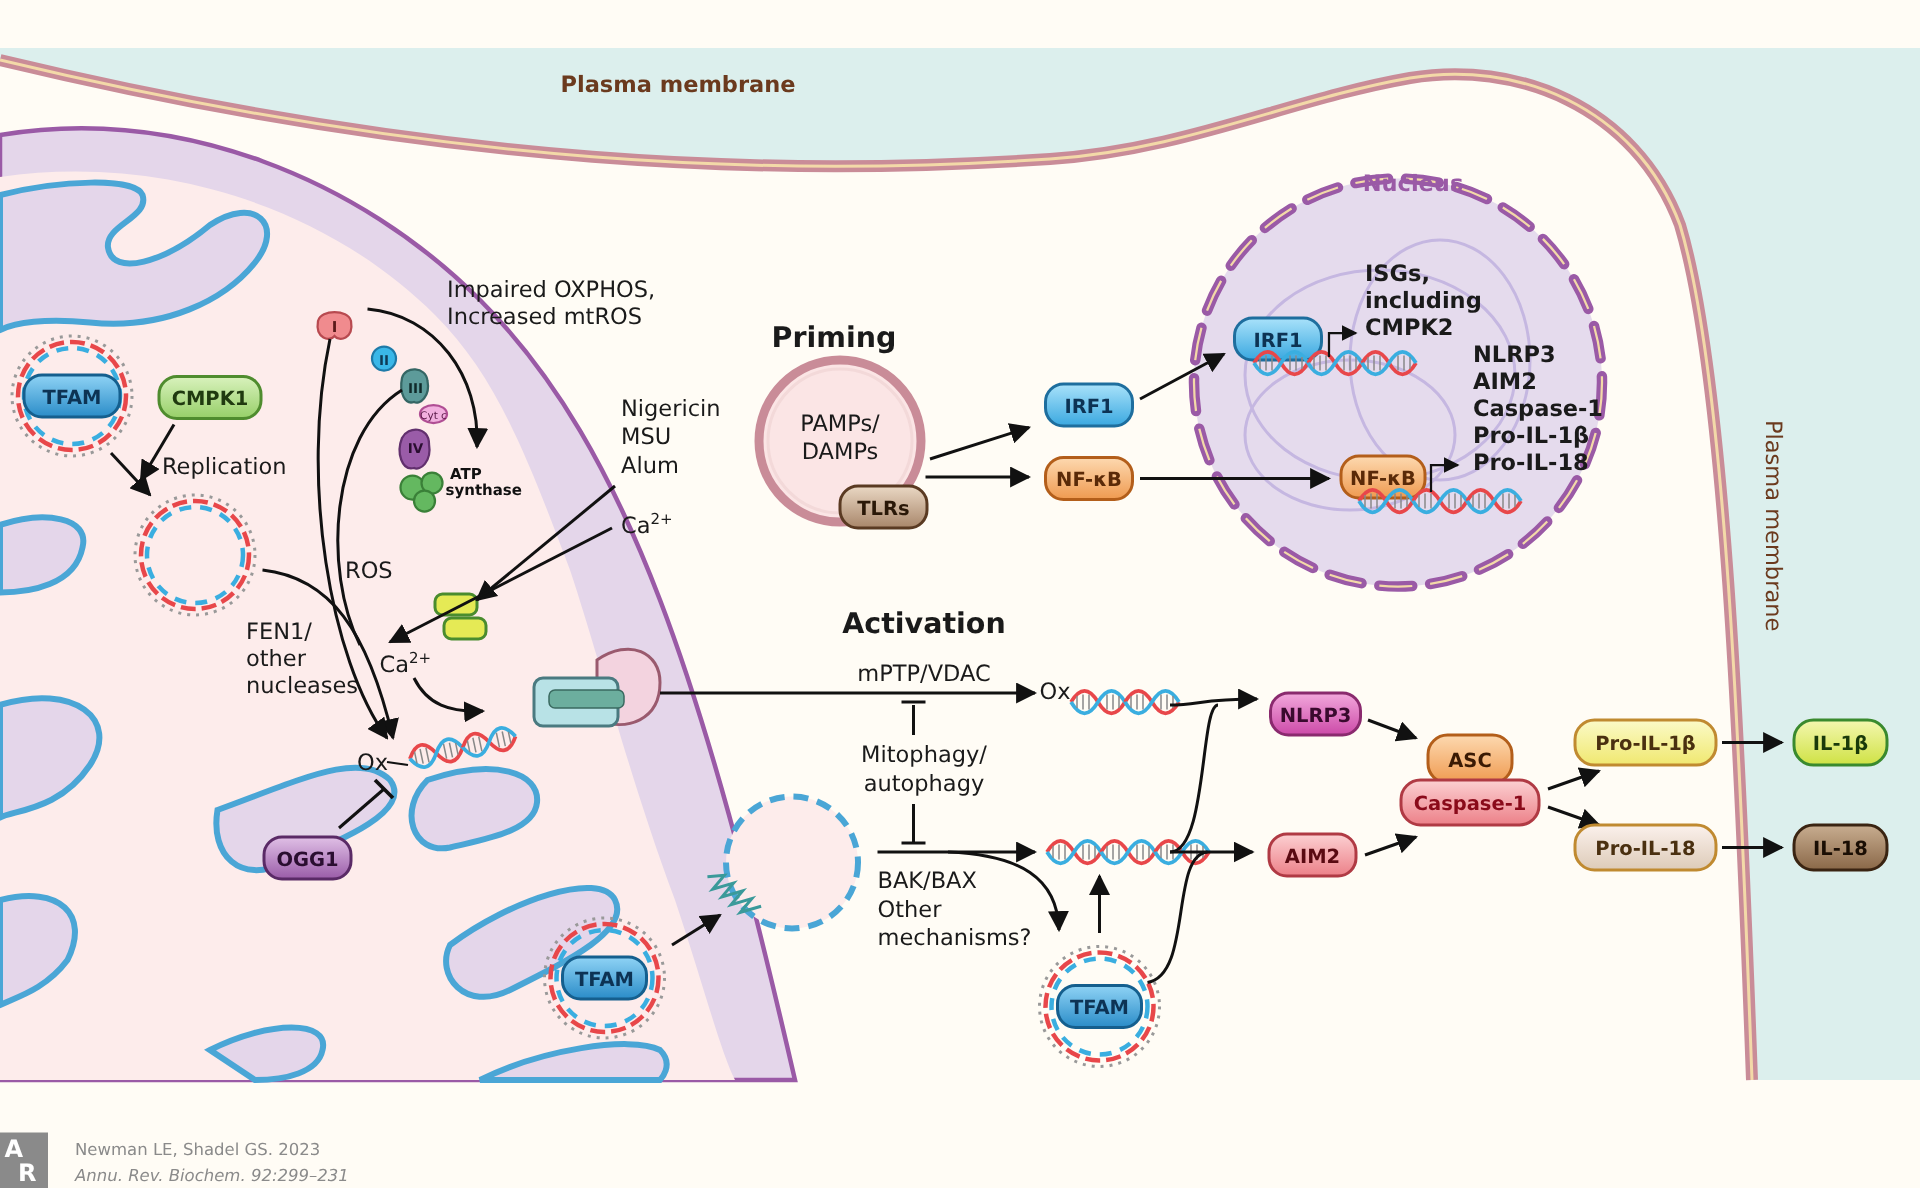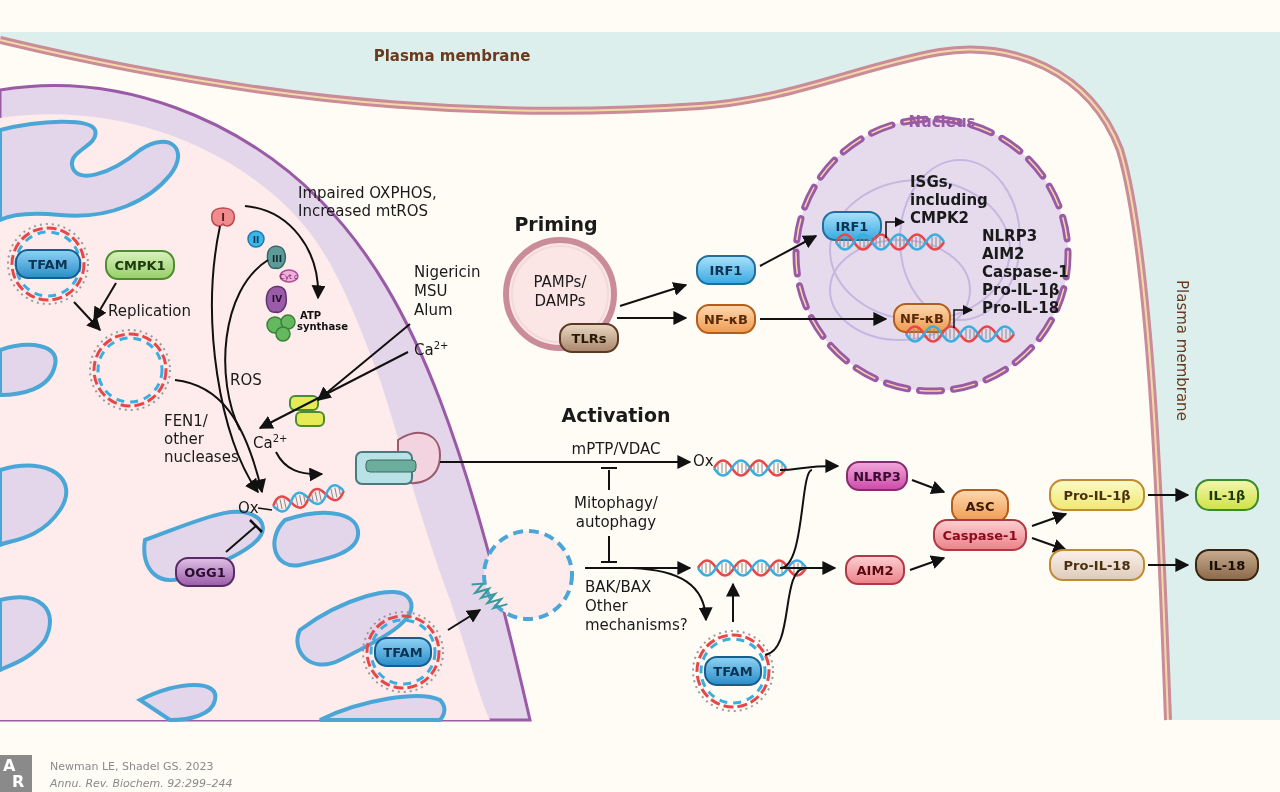--- a/index.html
+++ b/index.html
@@ -349,14 +349,14 @@
     <text x="1227" y="570" text-anchor="middle" class="pill-text" fill="#1a0e04">IL-18</text>
   </g>
 </svg>
 
 <div class="logo">
   <span style="left:3px;top:1px;">A</span>
     <span style="left:12px;top:17px;">R</span>
 </div>
 <div class="citation">
   <div>Newman LE, Shadel GS. 2023</div>
-  <div class="journal">Annu. Rev. Biochem. 92:299–244</div>
+  <div class="journal">Annu. Rev. Biochem. 92:299–231</div>
 </div>
 
 </body></html>

